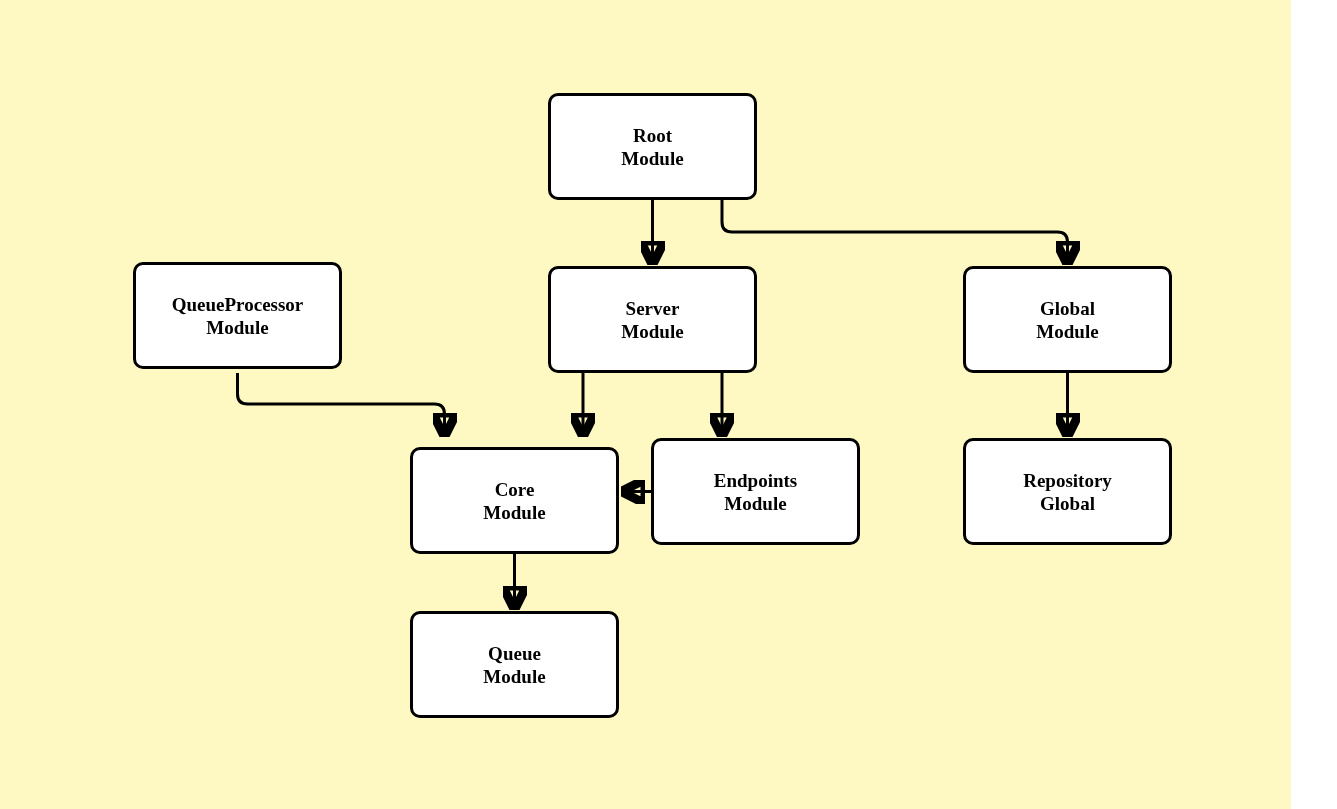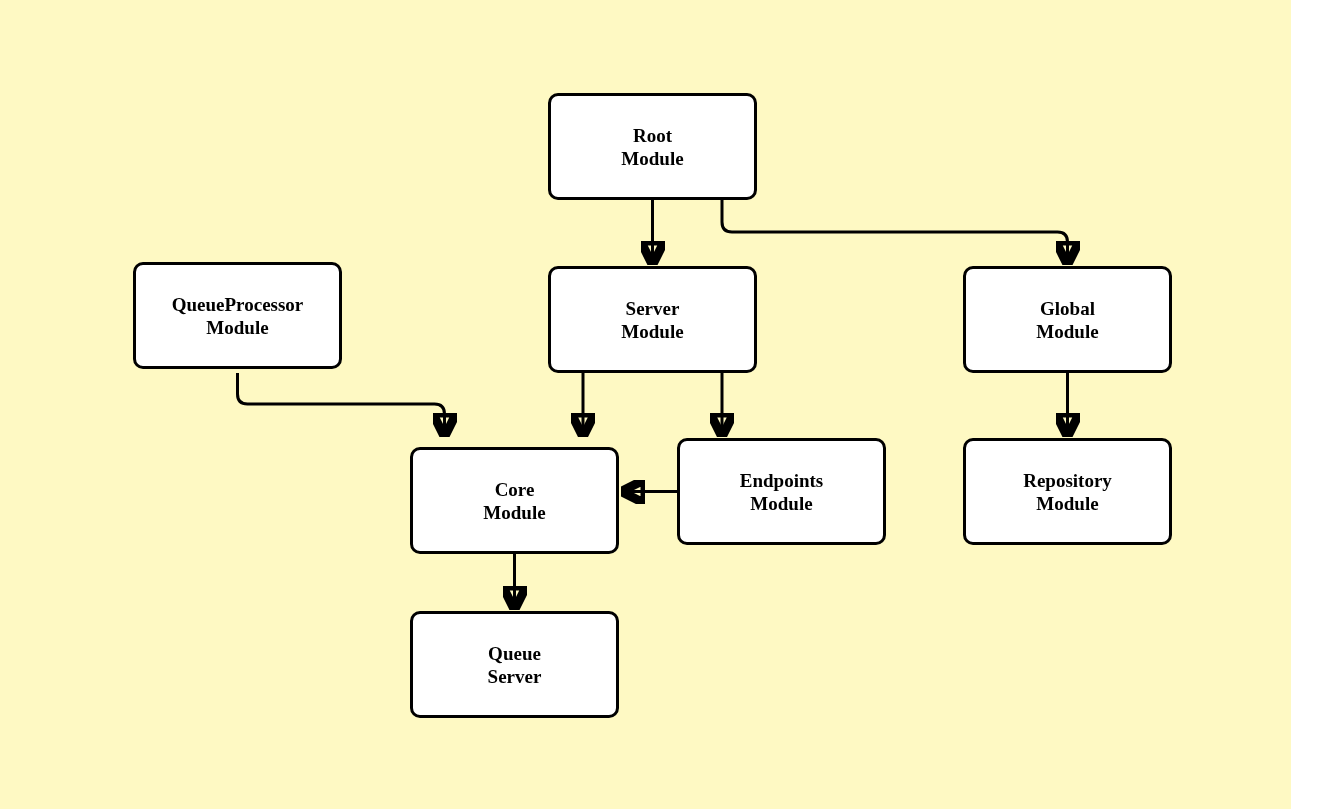--- a/index.html
+++ b/index.html
@@ -46,21 +46,21 @@
     color: #000000;
     text-align: center;
     white-space: pre-line;
   }
   
   .pos-root           { left: 548px;  top: 93px;  }
   .pos-queueprocessor { left: 133px;  top: 262px; }
   .pos-server         { left: 548px;  top: 266px; }
   .pos-global         { left: 963px;  top: 266px; }
   .pos-core           { left: 410px;  top: 438px; margin-top: 9px; }
-  .pos-endpoints      { left: 677px;  top: 438px; justify-content: center; }
+  .pos-endpoints      { left: 651px;  top: 438px; justify-content: center; }
   .pos-repository     { left: 963px;  top: 438px; }
   .pos-queue          { left: 410px;  top: 611px; }
 </style>
 </head>
 <body>
 
 <div class="canvas">
 
   <svg class="edge-layer" width="1337" height="809" viewBox="0 0 1337 809" xmlns="http://www.w3.org/2000/svg">
     <defs>
@@ -103,21 +103,21 @@
 Module</span>
   </div>
 
   <div class="node pos-endpoints">
     <span class="label">Endpoints
 Module</span>
   </div>
 
   <div class="node pos-repository">
     <span class="label">Repository
-Module</span>
+Global</span>
   </div>
 
   <div class="node pos-queue">
     <span class="label">Queue
-Server</span>
+Module</span>
   </div>
 
 </div>
 
 </body></html>

